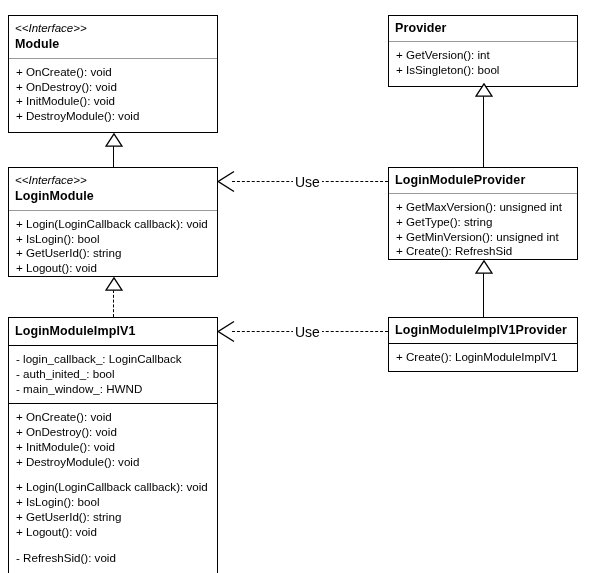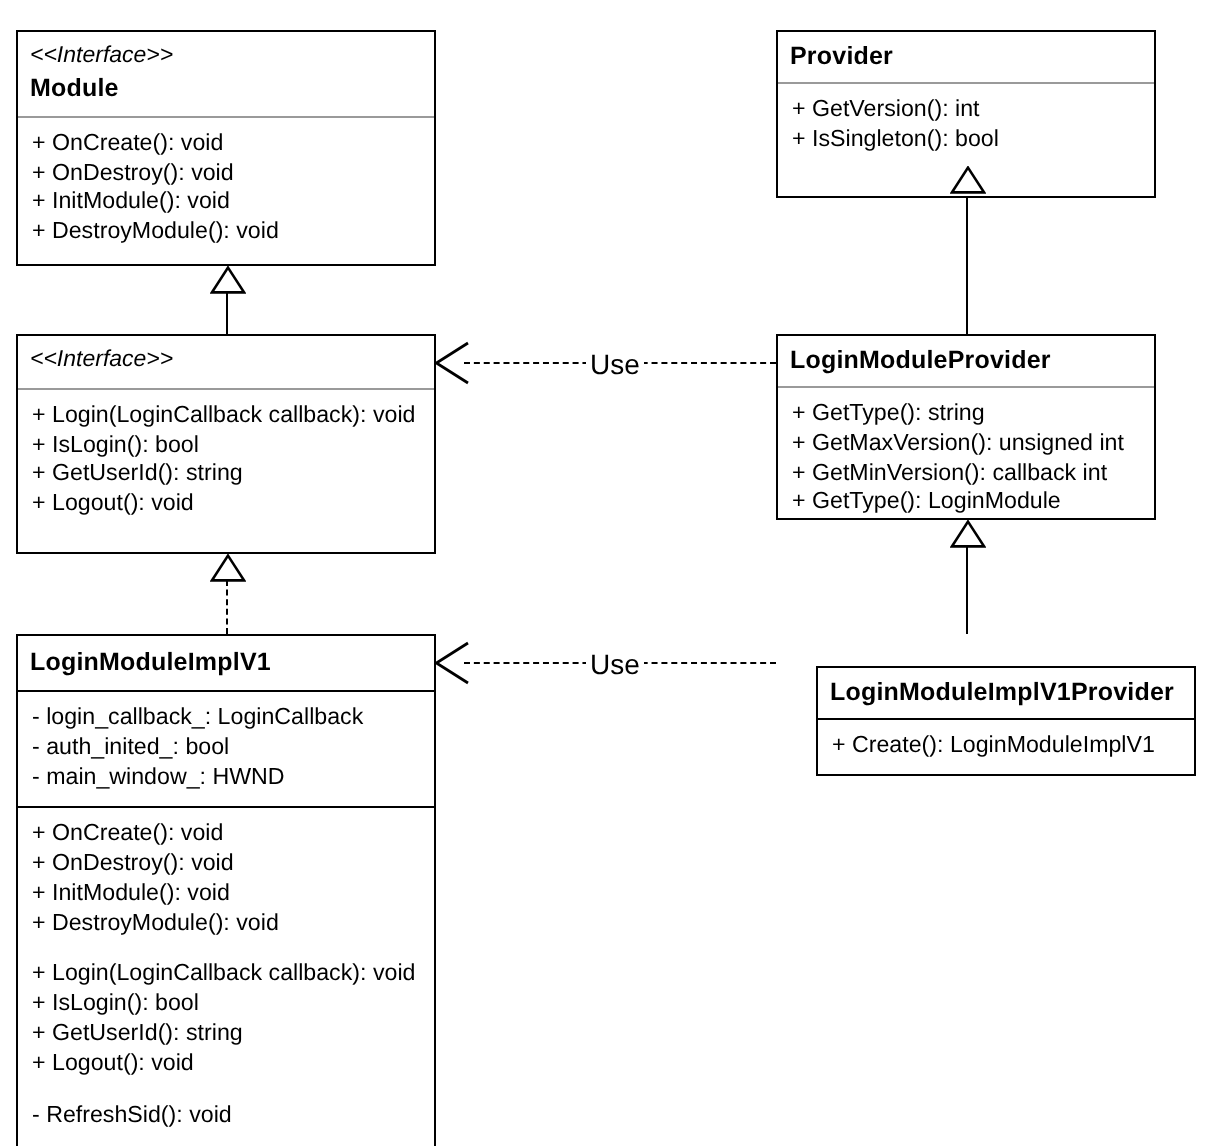--- a/index.html
+++ b/index.html
@@ -163,51 +163,52 @@
       <span class="class-title">Module</span>
     </div>
     <div class="uml-compartment">
       <span class="member">+ OnCreate(): void</span>
       <span class="member">+ OnDestroy(): void</span>
       <span class="member">+ InitModule(): void</span>
       <span class="member">+ DestroyModule(): void</span>
     </div>
   </div>
 
-  <div class="uml-class" style="left:388px; top:15px; width:190px; height:84px;">
+  <div class="uml-class" style="left:388px; top:15px; width:190px; height:72px;">
     <div class="uml-header plain-rule" style="padding:4px 6px 5px 6px;">
       <span class="class-title">Provider</span>
     </div>
     <div class="uml-compartment">
       <span class="member">+ GetVersion(): int</span>
       <span class="member">+ IsSingleton(): bool</span>
     </div>
   </div>
 
   <div class="uml-class" style="left:8px; top:167px; width:210px; height:110px;">
     <div class="uml-header with-rule">
       <span class="stereotype"><i>&lt;&lt;Interface&gt;&gt;</i></span>
+      <span class="class-title">LoginModule</span>
     </div>
     <div class="uml-compartment">
       <span class="member">+ Login(LoginCallback callback): void</span>
       <span class="member">+ IsLogin(): bool</span>
       <span class="member">+ GetUserId(): string</span>
       <span class="member">+ Logout(): void</span>
     </div>
   </div>
 
   <div class="uml-class" style="left:388px; top:167px; width:190px; height:93px;">
     <div class="uml-header plain-rule" style="padding:4px 6px 5px 6px;">
       <span class="class-title">LoginModuleProvider</span>
     </div>
     <div class="uml-compartment">
+      <span class="member">+ GetMaxVersion(): unsigned int</span>
       <span class="member">+ GetType(): string</span>
-      <span class="member">+ GetMaxVersion(): unsigned int</span>
-      <span class="member">+ GetMinVersion(): callback int</span>
-      <span class="member">+ GetType(): LoginModule</span>
+      <span class="member">+ GetMinVersion(): unsigned int</span>
+      <span class="member">+ Create(): RefreshSid</span>
     </div>
   </div>
 
   <div class="uml-class" style="left:8px; top:317px; width:210px; height:300px;">
     <div class="uml-header" style="padding:5px 6px 6px 6px; border-bottom:1.3px solid #000000;">
       <span class="class-title">LoginModuleImplV1</span>
     </div>
     <div class="uml-compartment" style="border-top:none;">
       <span class="member">- login_callback_: LoginCallback</span>
       <span class="member">- auth_inited_: bool</span>
@@ -219,21 +220,21 @@
       <span class="member">+ InitModule(): void</span>
       <span class="member">+ DestroyModule(): void</span>
       <span class="member gap-before">+ Login(LoginCallback callback): void</span>
       <span class="member">+ IsLogin(): bool</span>
       <span class="member">+ GetUserId(): string</span>
       <span class="member">+ Logout(): void</span>
       <span class="member gap-before">- RefreshSid(): void</span>
     </div>
   </div>
 
-  <div class="uml-class" style="left:408px; top:317px; width:190px; height:55px;margin-top:16px;">
+  <div class="uml-class" style="left:388px; top:317px; width:190px; height:55px;">
     <div class="uml-header" style="padding:4px 6px 5px 6px; border-bottom:1.3px solid #000000;">
       <span class="class-title">LoginModuleImplV1Provider</span>
     </div>
     <div class="uml-compartment" style="border-top:none;">
       <span class="member">+ Create(): LoginModuleImplV1</span>
     </div>
   </div>
 
 </div>
 

